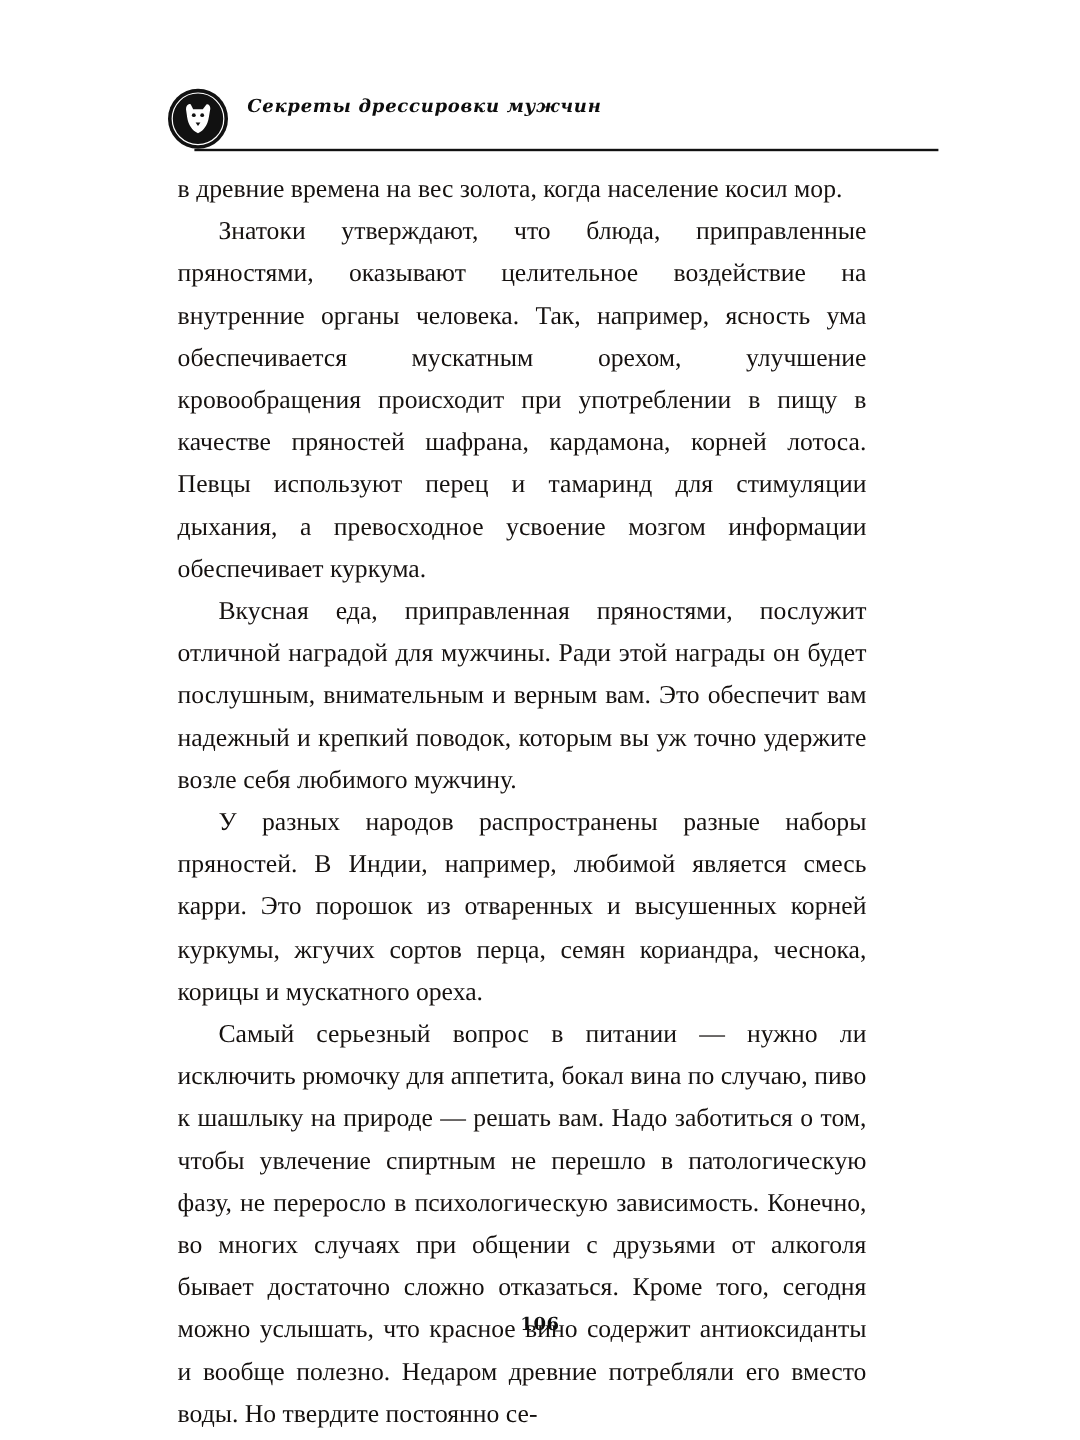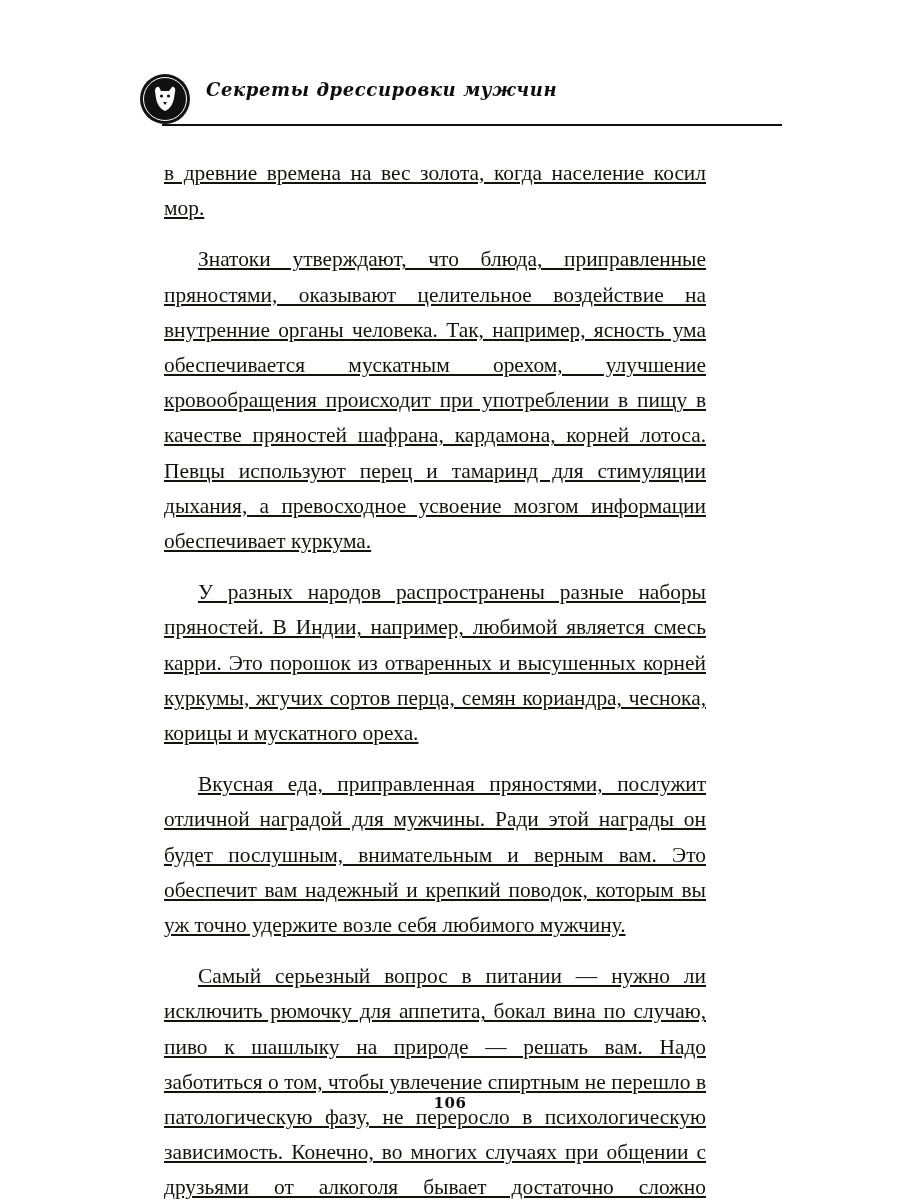--- a/index.html
+++ b/index.html
@@ -60,21 +60,21 @@
     height: 34px;
   }
 
   .header-title {
     position: absolute;
     left: 66px;
     top: 5px;
     font-family: "DejaVu Serif", serif;
     font-weight: bold;
     font-style: italic;
-    font-size: 18px;
+    font-size: 15px;
     letter-spacing: 0.6px;
     color: #0d0d0d;
     white-space: nowrap;
   }
 
   .header-rule {
     position: absolute;
     left: 22px;
     top: 50px;
     width: 620px;
@@ -87,24 +87,23 @@
     position: absolute;
     top: 140px;
     left: 148px;
     width: 574px;
     font-size: 21.4px;
     line-height: 35.2px;
     text-align: justify;
     color: #15110f;
   }
   .body-text p {
-    margin: 16px;
+    margin: 0;
     text-indent: 34px;
     hyphens: manual;
-    text-decoration: underline;
   }
   .body-text p.noindent {
     text-indent: 0;
   }
 
   
   .folio {
     position: absolute;
     left: 0;
     right: 0;
@@ -132,20 +131,20 @@
         <path d="M15 20 L19 20 L17 23 Z" fill="#111111"></path>
       </svg>
     </div>
     <div class="header-title">Секреты дрессировки мужчин</div>
     <div class="header-rule"></div>
   </div>
 
   <div class="body-text">
     <p class="noindent">в древние времена на вес золота, когда население косил мор.</p>
     <p>Знатоки утверждают, что блюда, приправленные пряностями, оказывают целительное воздействие на внутренние органы человека. Так, например, ясность ума обеспечивается мускатным орехом, улучшение кровообращения происходит при употреблении в пищу в качестве пряностей шафрана, кардамона, корней лотоса. Певцы используют перец и тамаринд для стимуляции дыхания, а превосходное усвоение мозгом информации обеспечивает куркума.</p>
+    <p>Вкусная еда, приправленная пряностями, послужит отличной наградой для мужчины. Ради этой награды он будет послушным, внимательным и верным вам. Это обеспечит вам надежный и крепкий поводок, которым вы уж точно удержите возле себя любимого мужчину.</p>
     <p>У разных народов распространены разные наборы пряностей. В Индии, например, любимой является смесь карри. Это порошок из отваренных и высушенных корней куркумы, жгучих сортов перца, семян кориандра, чеснока, корицы и мускатного ореха.</p>
-    <p>Вкусная еда, приправленная пряностями, послужит отличной наградой для мужчины. Ради этой награды он будет послушным, внимательным и верным вам. Это обеспечит вам надежный и крепкий поводок, которым вы уж точно удержите возле себя любимого мужчину.</p>
     <p>Самый серьезный вопрос в питании — нужно ли исключить рюмочку для аппетита, бокал вина по случаю, пиво к шашлыку на природе — решать вам. Надо заботиться о том, чтобы увлечение спиртным не перешло в патологическую фазу, не переросло в психологическую зависимость. Конечно, во многих случаях при общении с друзьями от алкоголя бывает достаточно сложно отказаться. Кроме того, сегодня можно услышать, что красное вино содержит антиоксиданты и вообще полезно. Недаром древние потребляли его вместо воды. Но твердите постоянно се-</p>
   </div>
 
   <div class="folio">106</div>
 
 </div>
 
 </body></html>

